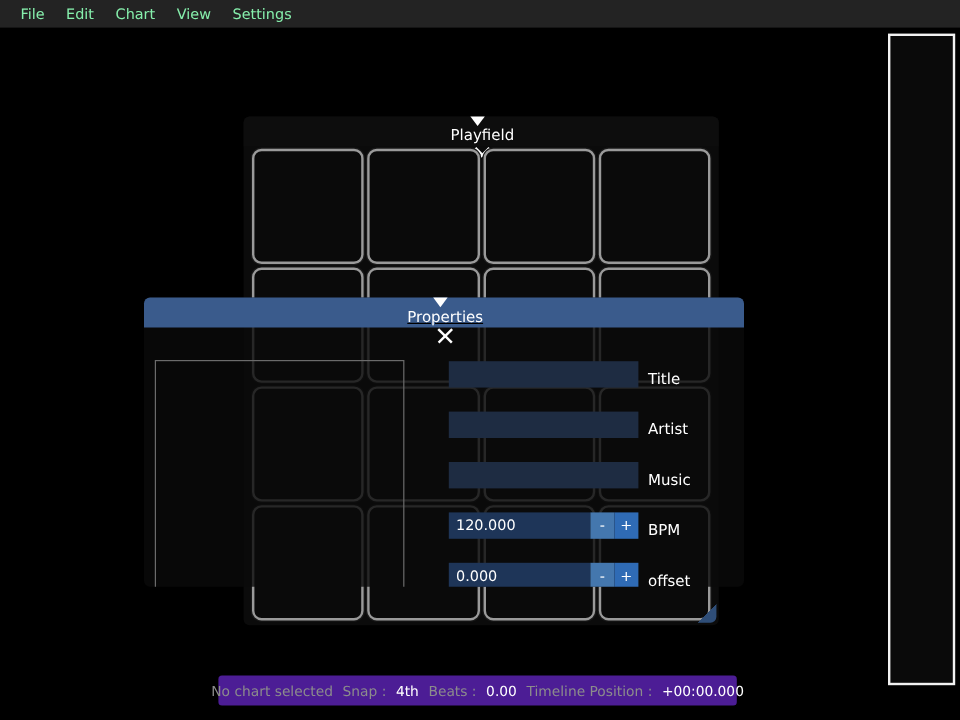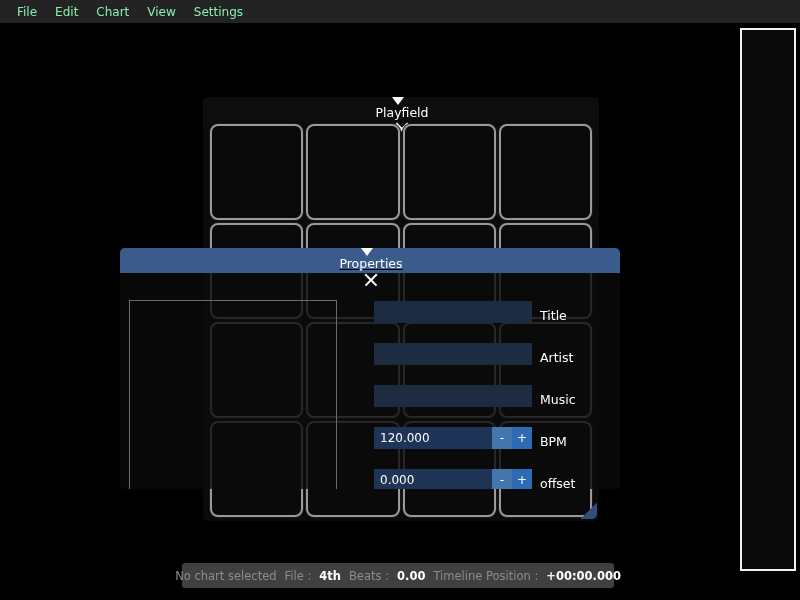--- a/index.html
+++ b/index.html
@@ -211,38 +211,38 @@
     font-size: 12.5px;
     margin-left: 8px;
     white-space: nowrap;
   }
 
   
   .statusbar {
     position: absolute;
     left: 182px; top: 563px;
     width: 432px; height: 25px;
-    background: #404040;
+    background: #4c1d95;
     border-radius: 3px;
     display: flex;
     align-items: center;
     justify-content: center;
     gap: 4px;
     z-index: 50;
     padding: 0 8px;
   }
   .status-dim {
     color: #8c8c8c;
     font-size: 11.5px;
     white-space: nowrap;
   }
   .status-val {
     color: #ffffff;
     font-size: 11.5px;
-    font-weight: bold;
+    font-weight: normal;
     white-space: nowrap;
   }
   .sp { width: 6px; display: inline-block; }
 </style>
 </head>
 <body>
 
 <div id="app">
 
   <div class="menubar">
@@ -324,21 +324,21 @@
           <span class="field-label">offset</span>
         </div>
 
       </div>
     </div>
   </div>
 
   <div class="statusbar">
     <span class="status-dim">No chart selected</span>
     <span class="sp"></span>
-    <span class="status-dim">File :</span>
+    <span class="status-dim">Snap :</span>
     <span class="sp"></span>
     <span class="status-val">4th</span>
     <span class="sp"></span>
     <span class="status-dim">Beats :</span>
     <span class="sp"></span>
     <span class="status-val">0.00</span>
     <span class="sp"></span>
     <span class="status-dim">Timeline Position :</span>
     <span class="sp"></span>
     <span class="status-val">+00:00.000</span>

